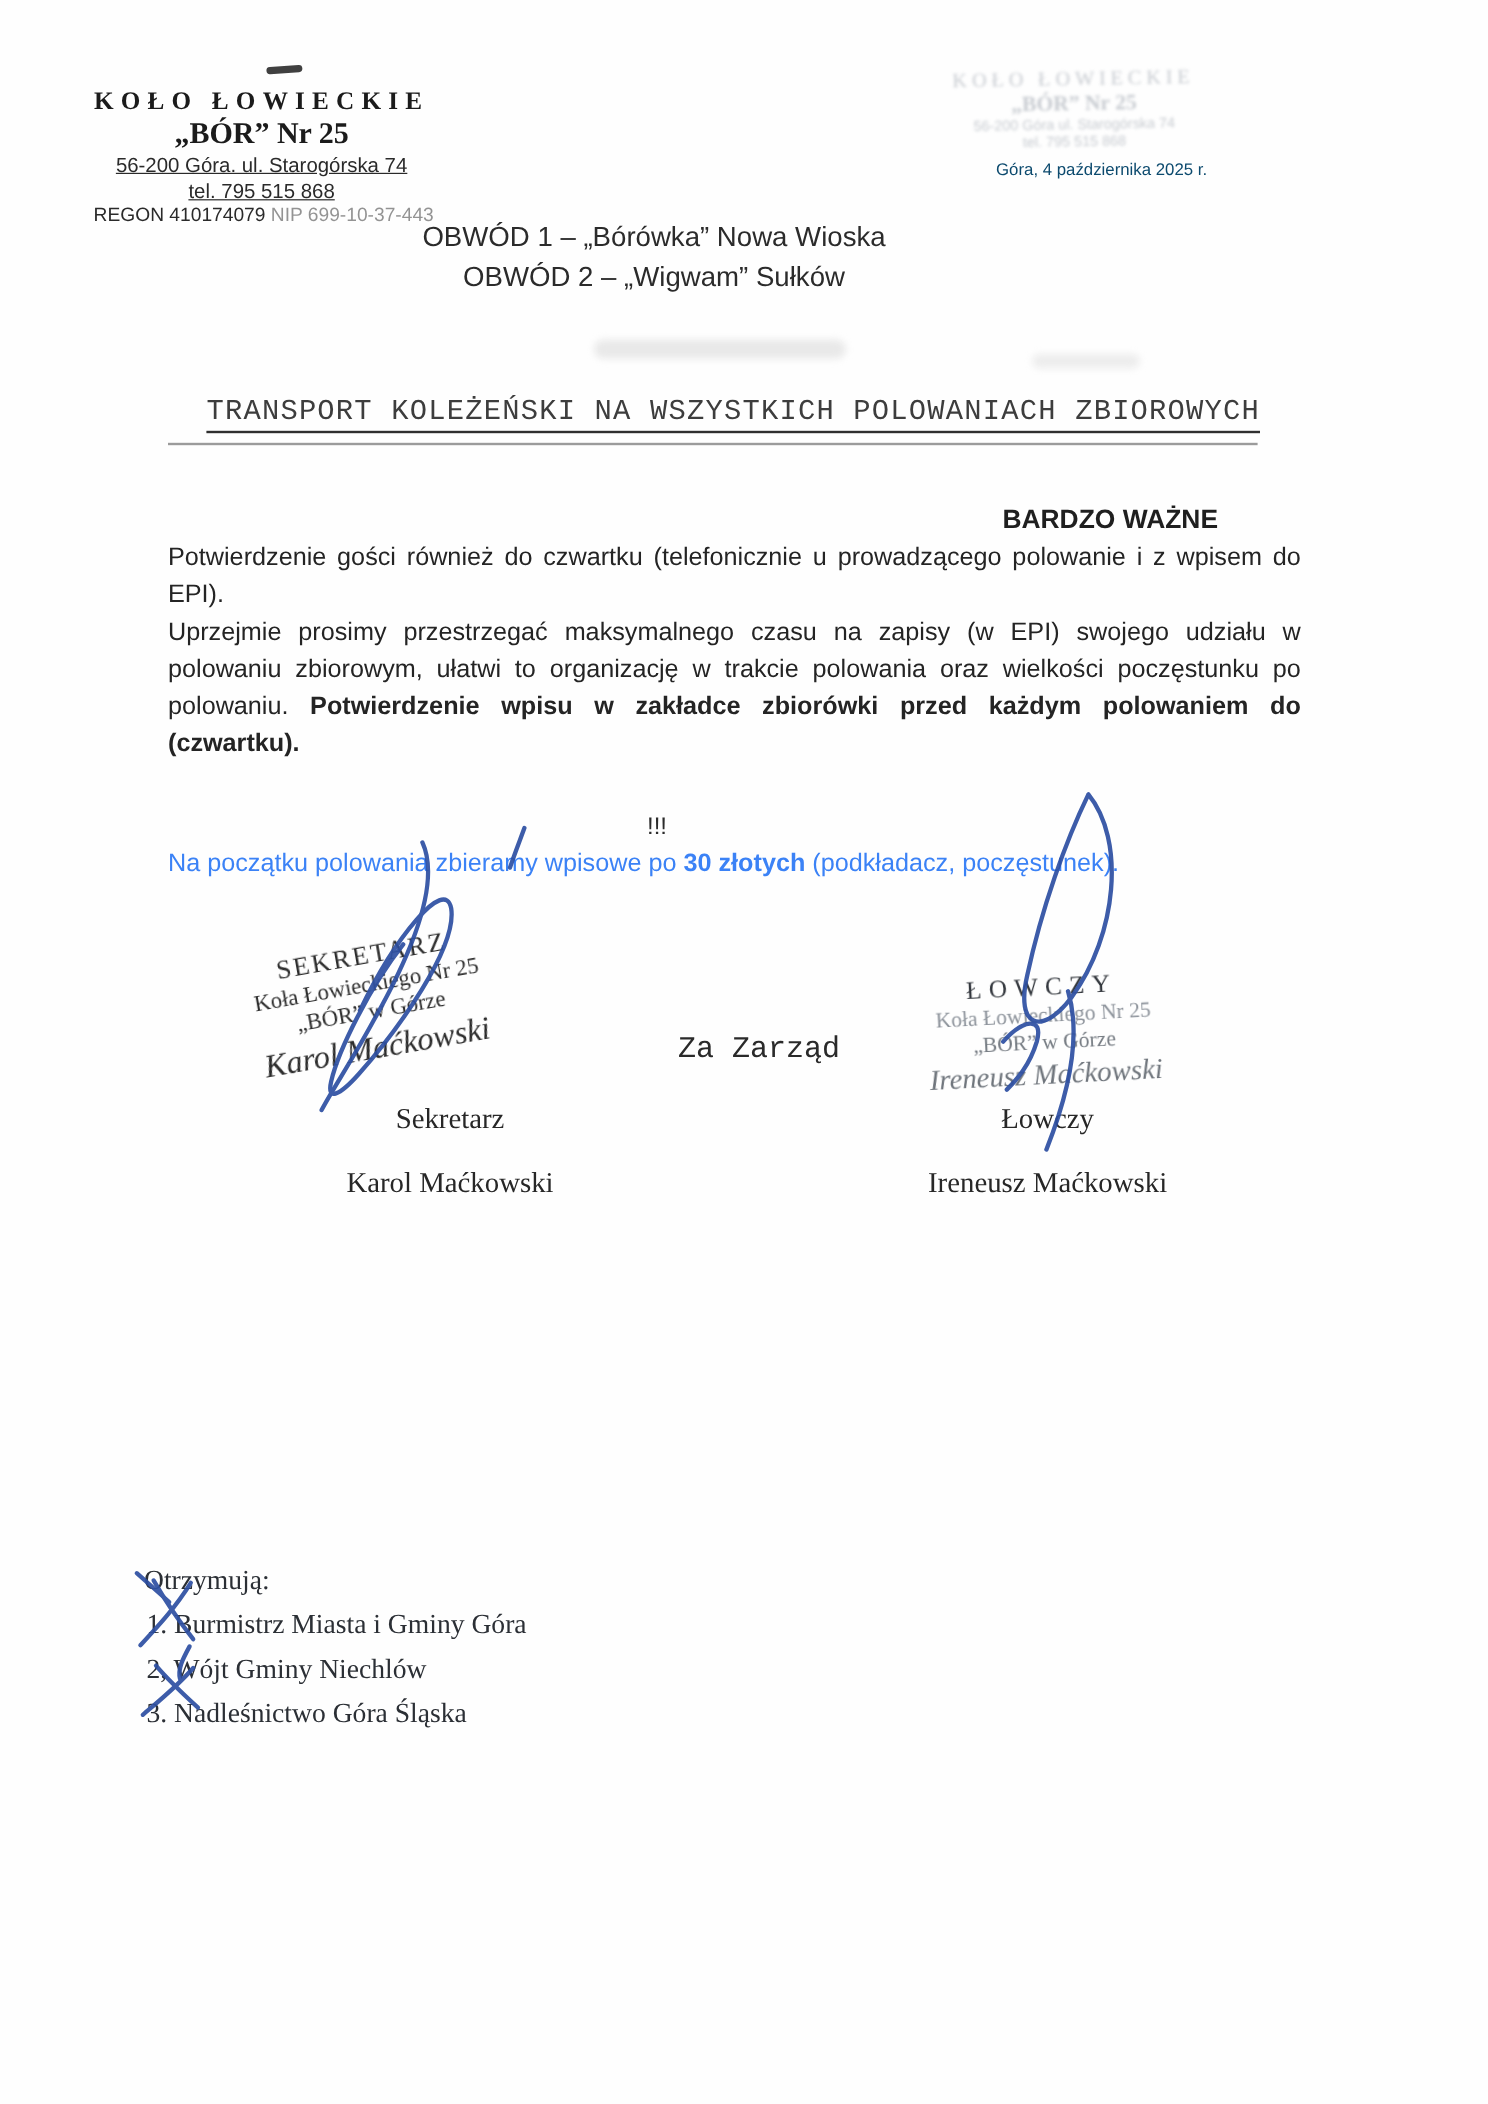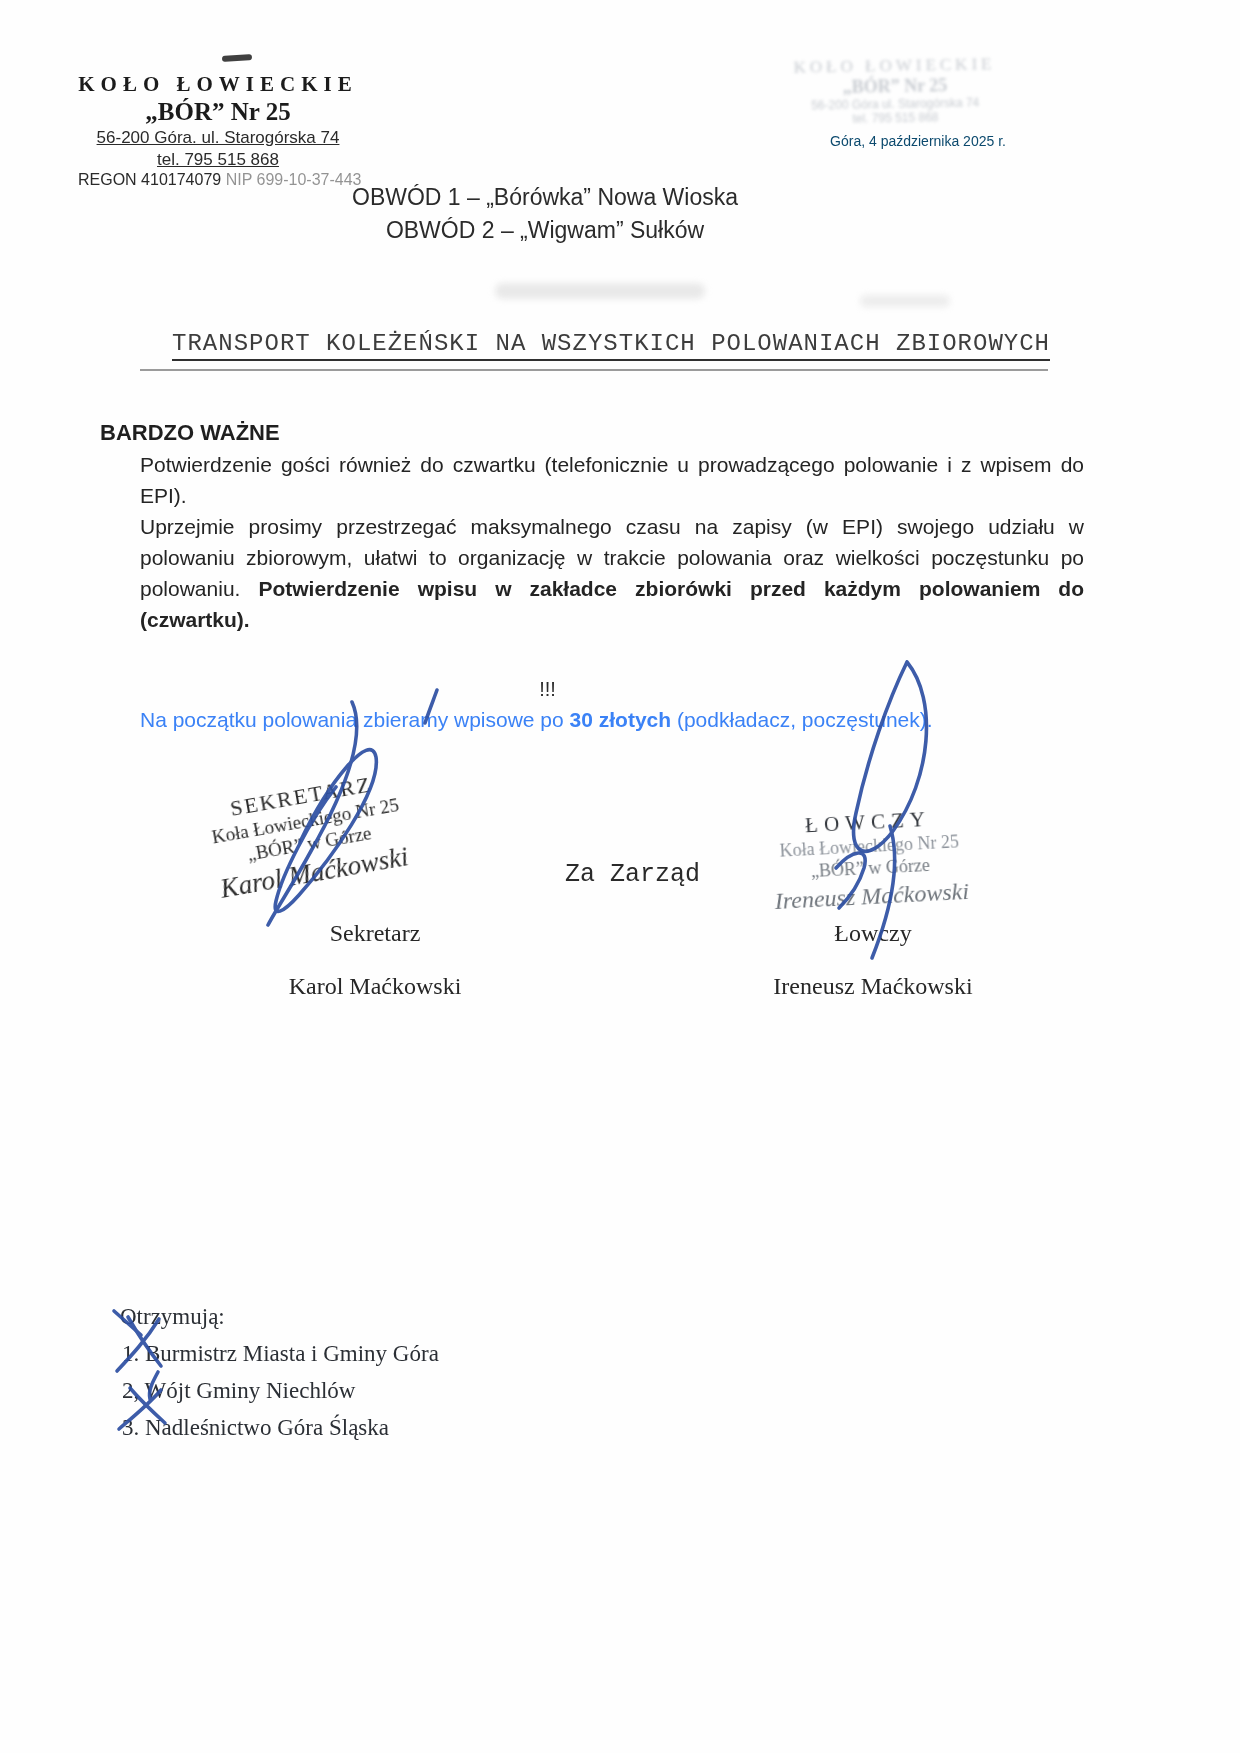--- a/index.html
+++ b/index.html
@@ -29,21 +29,21 @@
   .date-line{position:absolute;left:718px;top:133px;width:400px;text-align:center;font-size:14px;color:#0c4a6e;}
   
   .assembly{position:absolute;left:145px;top:181px;width:800px;text-align:center;
     font-size:23px;line-height:33px;color:#2b2b2b;}
   
   .main-heading{position:absolute;left:138px;top:330px;width:912px;text-align:right;
     font-family:Liberation Mono, monospace;font-size:24px;letter-spacing:1px;color:#3d3d3d;white-space:nowrap;}
   .main-heading .hl{display:inline-block;border-bottom:2px solid #2f2f2f;padding-bottom:2px;}
   .heading-underline2{position:absolute;left:140px;top:369px;width:908px;height:2px;background:#9b9b9b;}
   
-  .important-title{position:absolute;left:100px;top:420px;width:915px;text-align:left;
+  .important-title{position:absolute;left:100px;top:420px;width:915px;text-align:right;
     font-size:22px;font-weight:700;color:#1f1f1f;}
   .body-block{position:absolute;left:140px;top:449px;width:944px;
     font-size:21px;line-height:31px;text-align:justify;color:#242424;}
   .body-block p{margin:0;}
   .body-block b{font-weight:700;}
   .excl{position:absolute;left:100px;top:678px;width:895px;text-align:center;font-size:20px;color:#2b2b2b;}
   .fee-line{position:absolute;left:140px;top:708px;width:960px;font-size:21px;color:#3b82f6;}
   
   .stamp-left{position:absolute;left:158px;top:783px;width:300px;text-align:center;
     transform:rotate(-10deg);transform-origin:center;color:#2d2d2d;filter:blur(.3px);}

